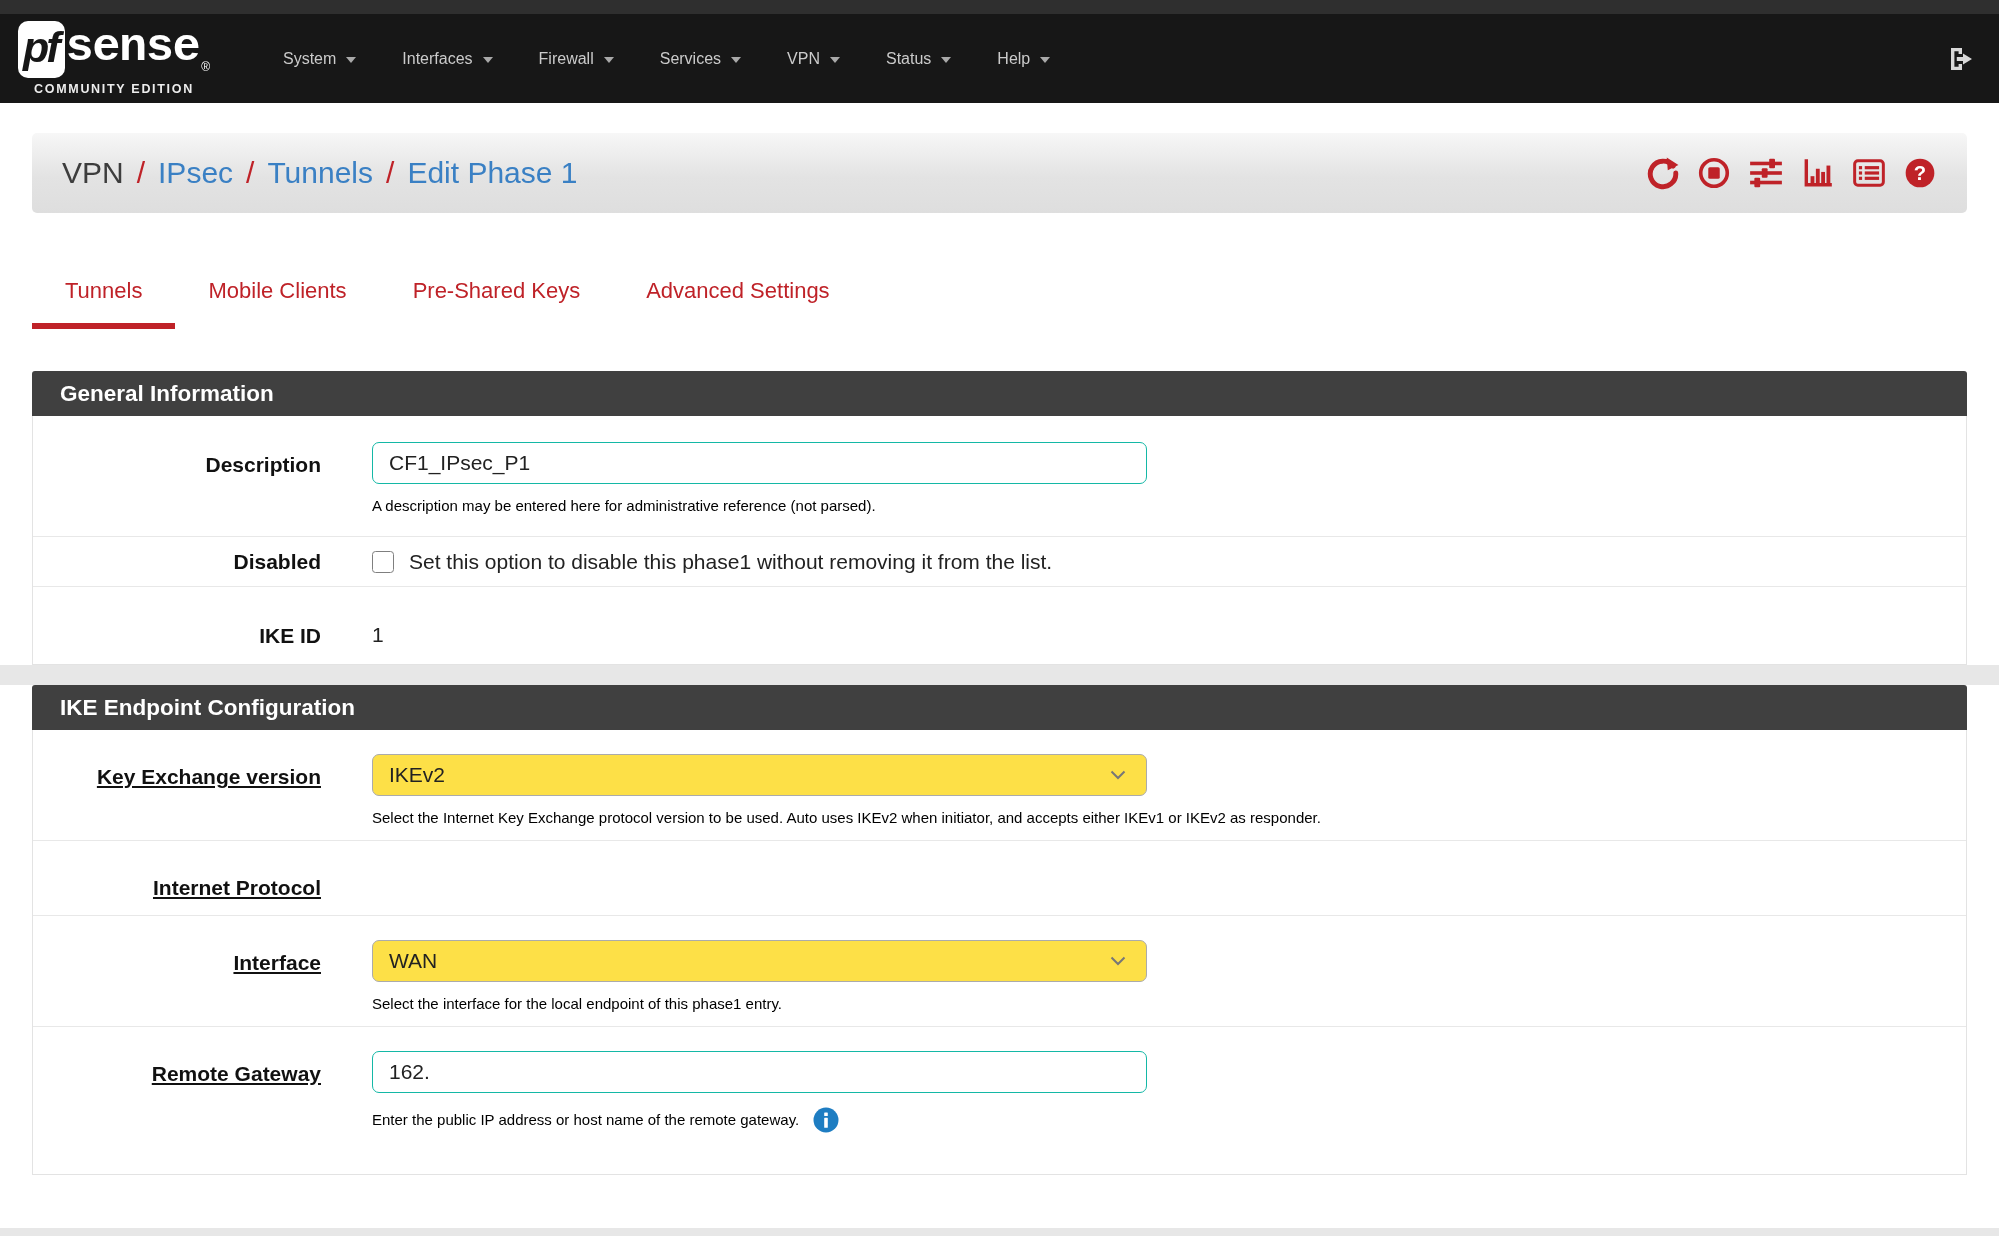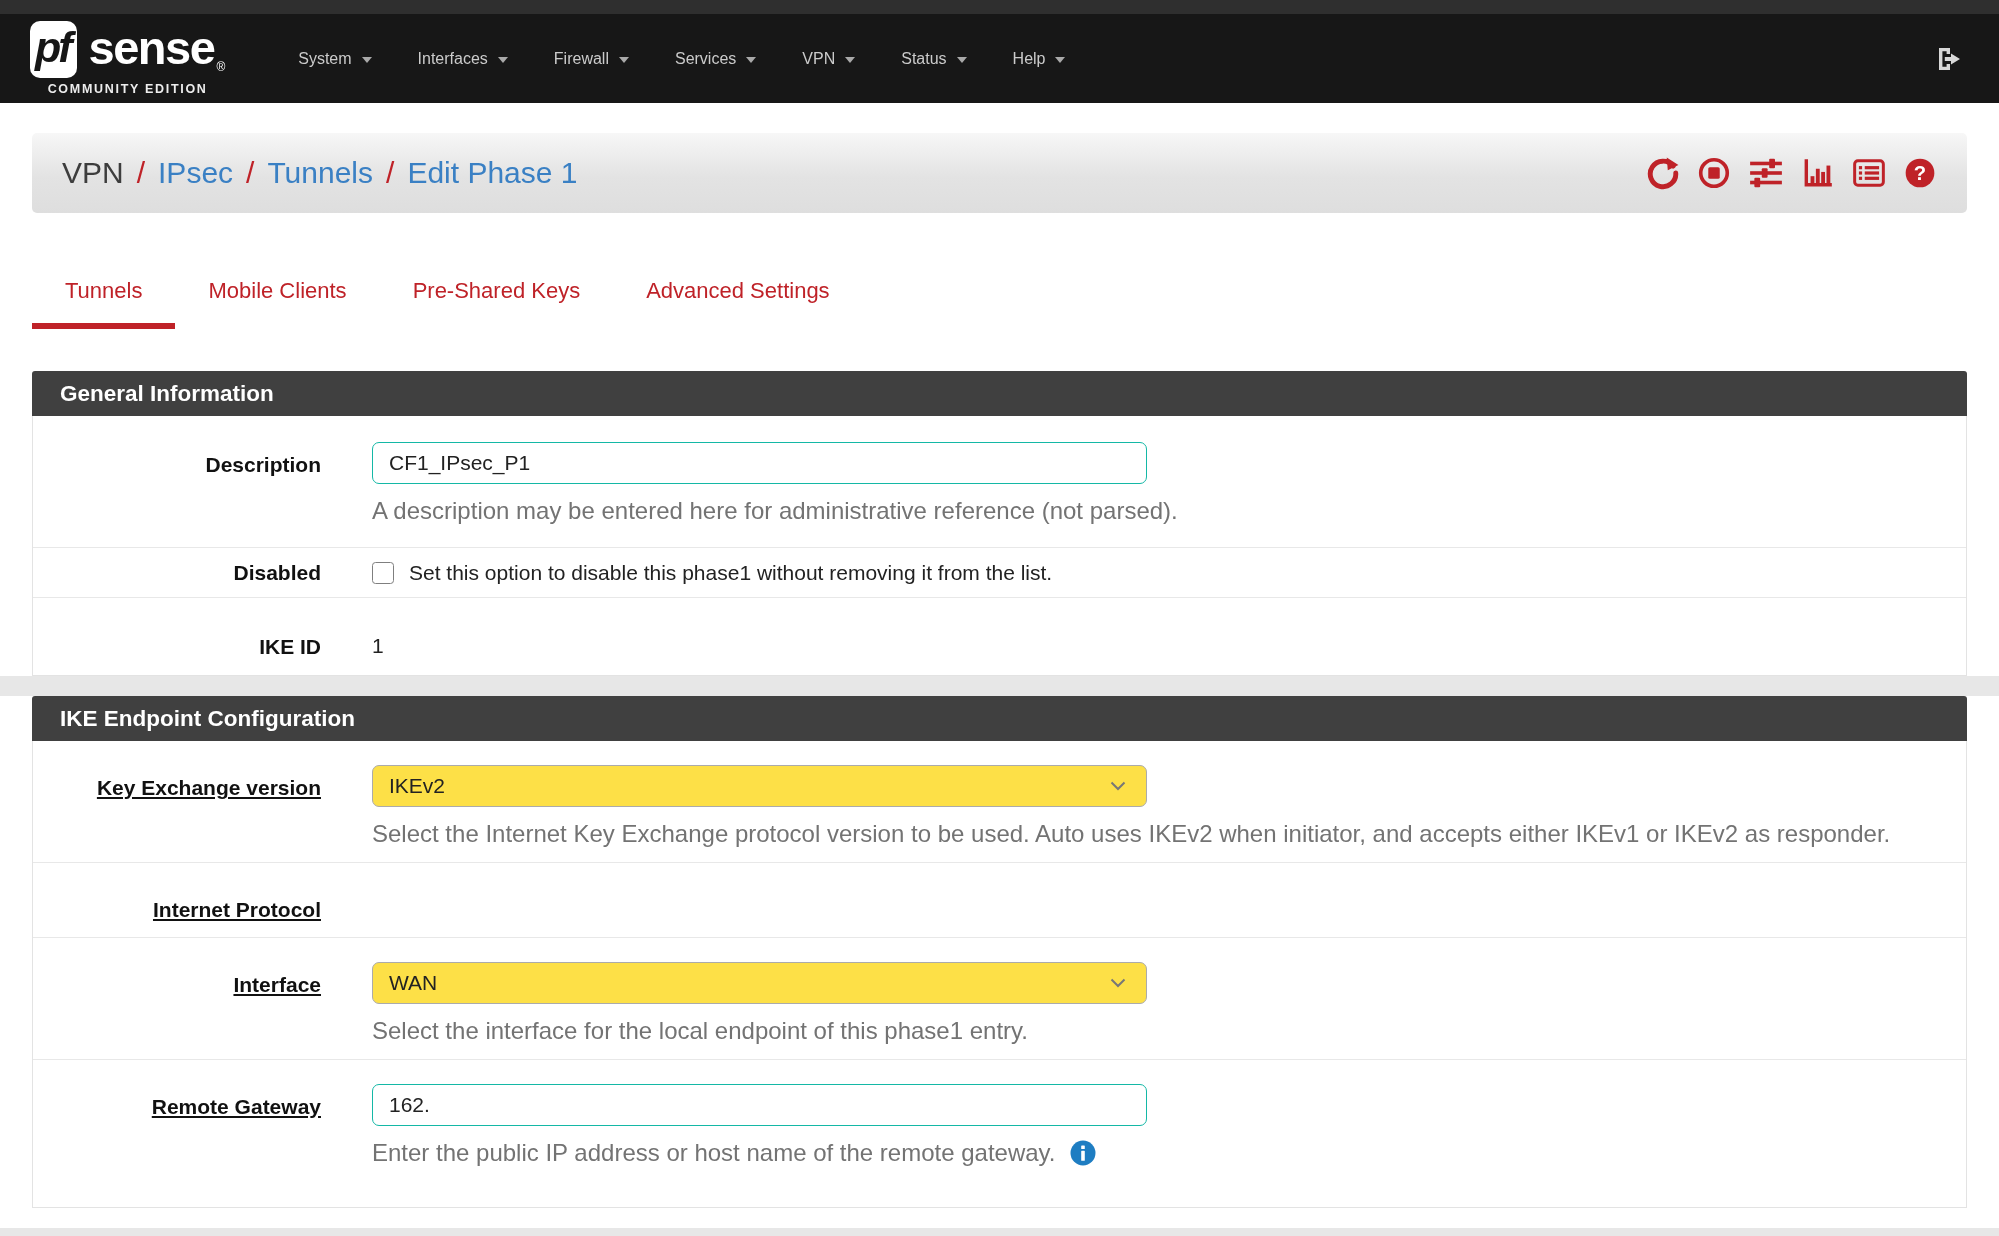--- a/index.html
+++ b/index.html
@@ -7,30 +7,30 @@
   body {
     position:relative; overflow:hidden; background:#ffffff;
     font-family:"Liberation Sans","DejaVu Sans",sans-serif;
     -webkit-font-smoothing:antialiased;
   }
 
   
   .topstrip { height:14px; background:#2f2f2f; }
   .navbar {
     height:89px; background:#171717; display:flex; align-items:center;
-    padding:0 30px;
+    padding:0 18px;
   }
   .brand { display:flex; flex-direction:column; margin-right:30px; cursor:pointer; }
   .brand-row { display:flex; align-items:flex-start; }
   .pf-box {
     background:#ffffff; color:#161616; font-weight:bold; font-style:italic;
     font-size:43px; line-height:1.0; border-radius:10px; padding:5px 7px 9px 5px;
     letter-spacing:-3px;
   }
-  .sense { color:#ffffff; font-size:47px; font-weight:bold; letter-spacing:-1.5px; line-height:1.15; margin-left:12px; }
+  .sense { color:#ffffff; font-size:47px; font-weight:bold; letter-spacing:-1.5px; line-height:1.15; margin-left:1px;font-family:Liberation Mono, monospace; }
   .reg { color:#ffffff; font-size:12px; align-self:flex-end; margin:0 0 4px 2px; }
   .brand-sub { color:#ededed; font-size:12.5px; font-weight:bold; letter-spacing:1.7px; margin-top:4px;text-align:center; }
 
   .nav-items { display:flex; list-style:none; align-items:center; flex:1; margin-left:20px; }
   .nav-item {
     color:#cbcbcb; font-size:16px; padding:0 23px; height:89px;
     display:flex; align-items:center; gap:10px; cursor:pointer; white-space:nowrap;
   }
   .caret {
     width:0; height:0; border-left:5.5px solid transparent;
@@ -80,21 +80,21 @@
   .text-input {
     width:775px; height:42px; border:1px solid #14b8a6; border-radius:7px;
     font-size:21px; color:#222222; padding:0 16px; background:#ffffff;
     font-family:inherit; outline:none; display:block;
   }
   .select-box {
     width:775px; height:42px; border:1px solid #ababab; border-radius:7px;
     font-size:21px; color:#222222; padding:0 20px 0 16px; background:#fde047;
     display:flex; align-items:center; justify-content:space-between; cursor:pointer;
   }
-  .help-text { color:#737373; font-size:24px; margin-top:13px; display:flex; align-items:center; gap:13px; }
+  .help-text { color:#000000; font-size:15px; margin-top:13px; display:flex; align-items:center; gap:13px; }
 
   .row-disabled { align-items:center; padding:12px 0; }
   .row-disabled .col-label { padding-top:0; }
   .check-row { display:flex; align-items:center; gap:15px; font-size:21px; color:#222222; }
   .checkbox {
     appearance:none; -webkit-appearance:none; width:22px; height:22px;
     border:1.5px solid #7f7f7f; border-radius:3.5px; background:#ffffff;
     cursor:pointer; flex:0 0 auto;
   }
   .row-ikeid { padding:26px 0 16px; }

